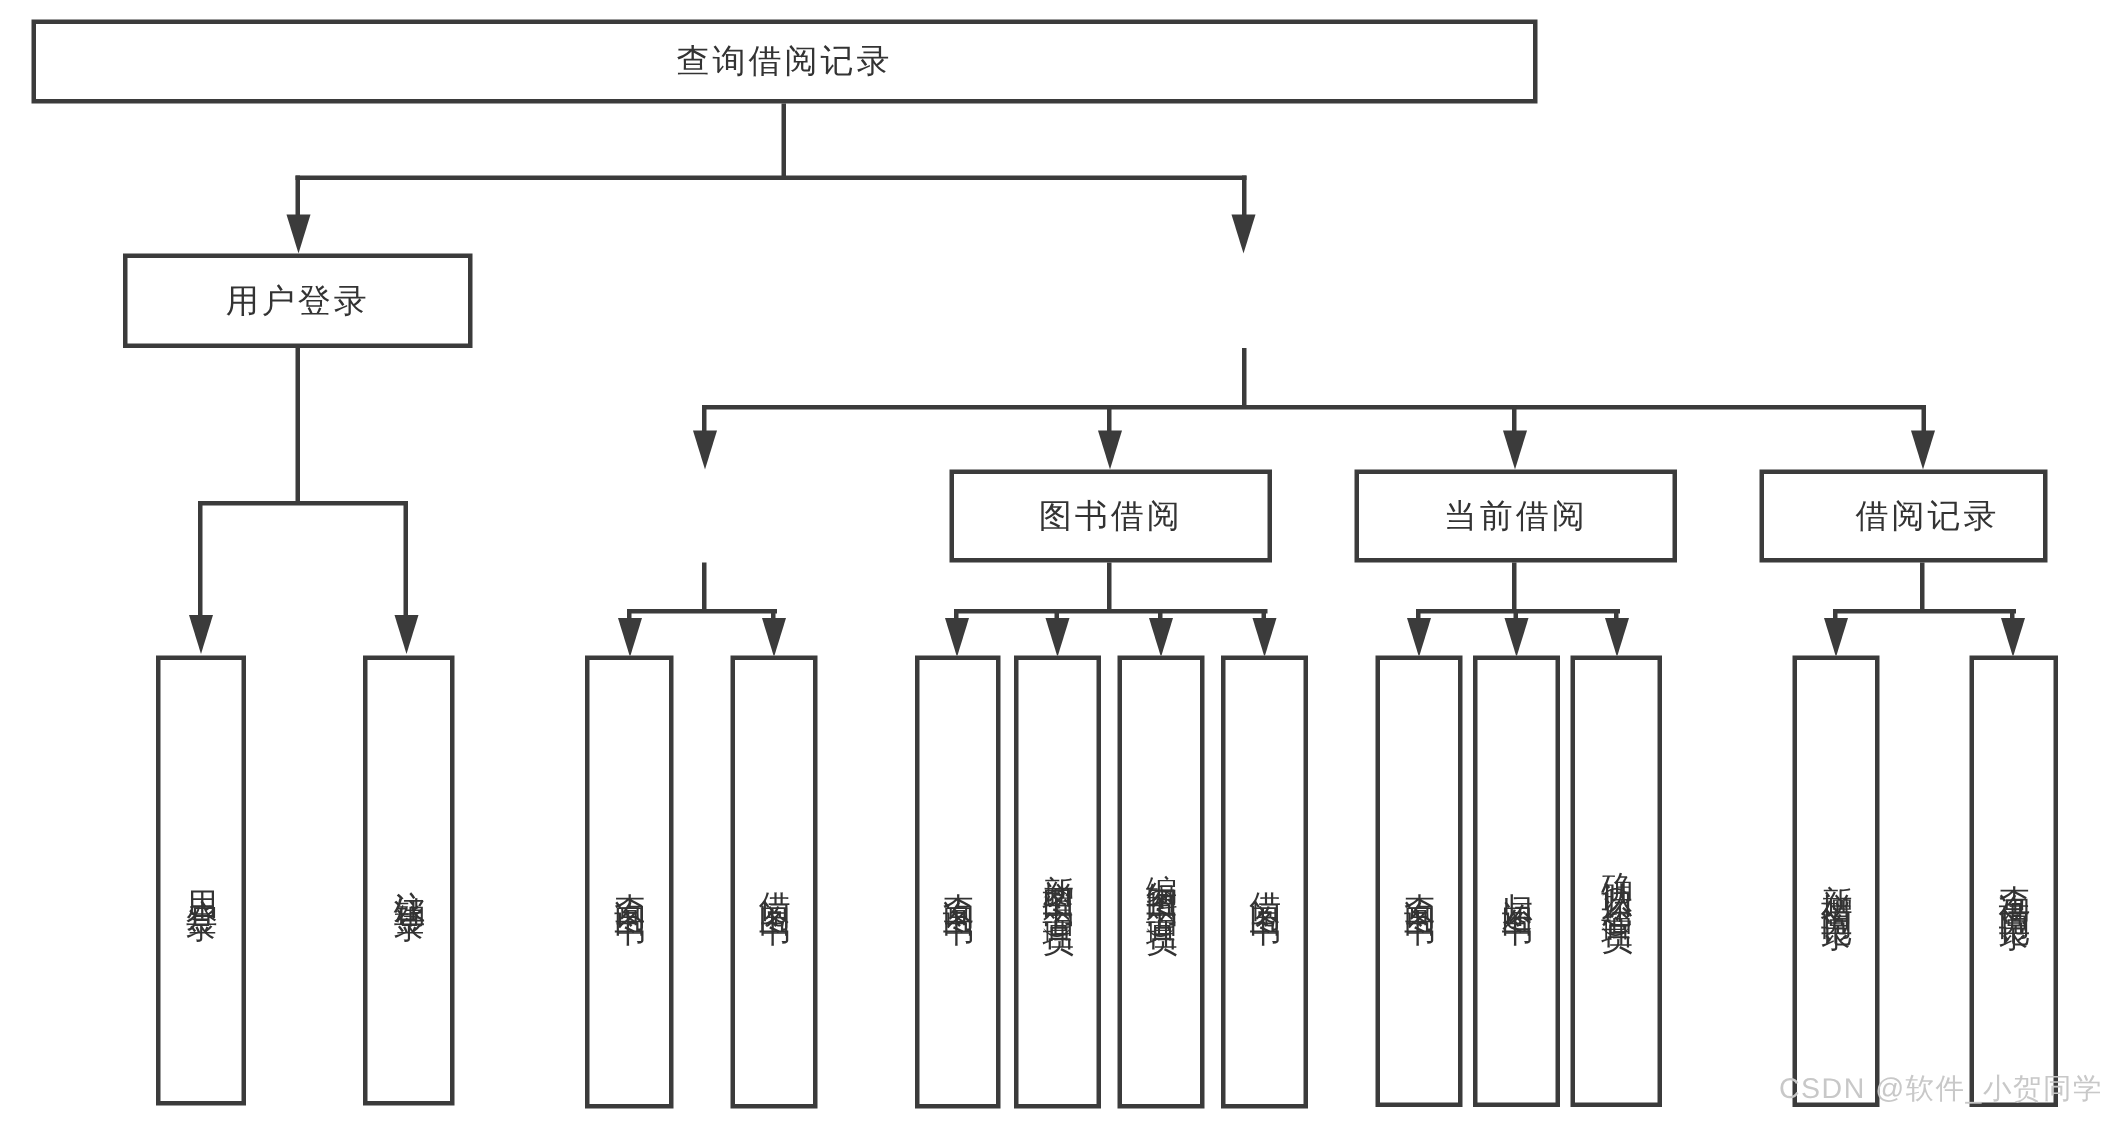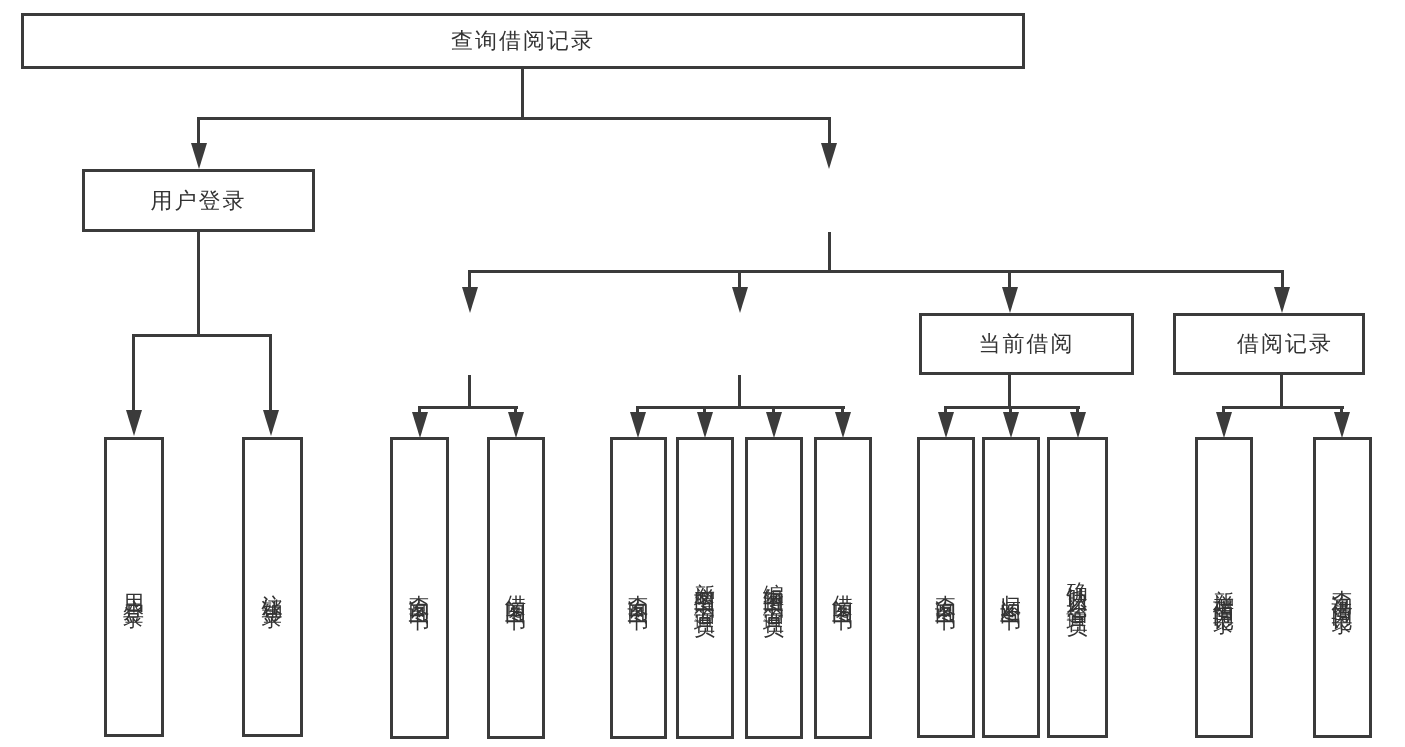--- a/index.html
+++ b/index.html
@@ -89,21 +89,22 @@
   <div class="hl" style="left:468px; top:270px; width:816px; height:3px;"></div>
   <div class="vl" style="left:468px; top:270px; width:3px; height:19px;"></div>
   <div class="ar" style="left:462px; top:287px;"></div>
   <div class="vl" style="left:738px; top:270px; width:3px; height:19px;"></div>
   <div class="ar" style="left:732px; top:287px;"></div>
   <div class="vl" style="left:1008px; top:270px; width:3px; height:19px;"></div>
   <div class="ar" style="left:1002px; top:287px;"></div>
   <div class="vl" style="left:1281px; top:270px; width:3px; height:19px;"></div>
   <div class="ar" style="left:1274px; top:287px;"></div>
 
-  <div class="node" style="left:903px; top:313px; width:215px; height:62px;margin-left:16px;">当前借阅</div>
+  <div class="node" style="left:633px; top:313px; width:215px; height:62px;">图书借阅</div>
+  <div class="node" style="left:903px; top:313px; width:215px; height:62px;">当前借阅</div>
   <div class="node" style="left:1173px; top:313px; width:192px; height:62px;padding-left:32px;">借阅记录</div>
 
   <div class="vl" style="left:468px; top:375px; width:3px; height:33px;"></div>
   <div class="hl" style="left:418px; top:406px; width:100px; height:3px;"></div>
   <div class="vl" style="left:418px; top:406px; width:3px; height:8px;"></div>
   <div class="ar" style="left:412px; top:412px;"></div>
   <div class="vl" style="left:514px; top:406px; width:3px; height:8px;"></div>
   <div class="ar" style="left:508px; top:412px;"></div>
 
   <div class="vl" style="left:738px; top:375px; width:3px; height:33px;"></div>
@@ -144,14 +145,15 @@
   <div class="leaf" style="left:745px; top:437px; width:58px; height:302px;">编辑图书（管理员）</div>
   <div class="leaf" style="left:814px; top:437px; width:58px; height:302px;">借阅图书</div>
 
   <div class="leaf" style="left:917px; top:437px; width:58px; height:301px;">查询图书</div>
   <div class="leaf" style="left:982px; top:437px; width:58px; height:301px;">归还图书</div>
   <div class="leaf" style="left:1047px; top:437px; width:61px; height:301px;">确认归还（管理员）</div>
 
   <div class="leaf" style="left:1195px; top:437px; width:58px; height:301px;">新增借阅记录</div>
   <div class="leaf" style="left:1313px; top:437px; width:59px; height:301px;">查询借阅记录</div>
 
+  <div class="watermark">CSDN @软件_小贺同学</div>
 
 </div>
 
 </body></html>

